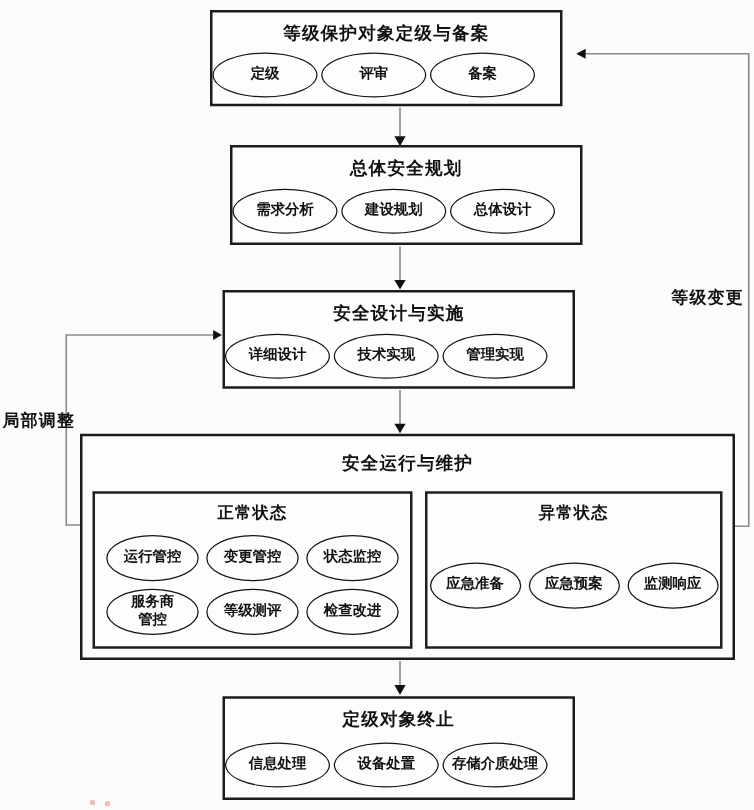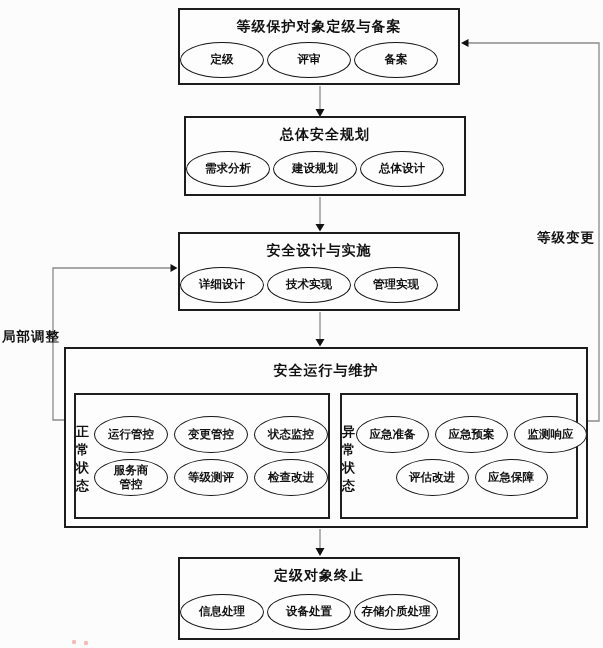--- a/index.html
+++ b/index.html
@@ -39,21 +39,21 @@
   .ellipse span{
     font-size:11.5px;font-weight:bold;text-align:center;
     white-space:pre-line;line-height:1.15;
   }
 
   
   .p4-title{font-size:14px;font-weight:bold;letter-spacing:1px;margin-top:13px;}
   .sub-row{display:flex;gap:10px;margin-top:13px;}
   .subbox{
     border:2px solid #1f1f1f;background:#fdfdfd;box-sizing:border-box;
-    display:flex;align-items:center;
+    display:flex;flex-direction:column;align-items:center;
     height:126px;
   }
   .subbox.left{width:256px;}
   .subbox.right{width:238px;}
   .sub-title{font-size:13px;font-weight:bold;letter-spacing:1px;margin-top:6px;}
   .sub-ellipses{flex:1;display:flex;flex-direction:column;justify-content:center;gap:6px;}
   .sub-line{display:flex;justify-content:center;gap:6px;}
   .subbox .ellipse{width:74px;height:37px;}
   .subbox.right .ellipse{width:73px;}
 
@@ -89,21 +89,21 @@
       <polygon points="468.5,39 468.5,47 461,43"></polygon>
       <polygon points="170.5,264 170.5,272 177.5,268"></polygon>
     </g>
 
     <g fill="#f2a5a5" opacity="0.75">
       <circle cx="74" cy="642" r="2.2"></circle>
       <circle cx="86" cy="643" r="2.2"></circle>
     </g>
   </svg>
 
-  <div class="phase" style="left:178px;top:8px;width:282px;height:77px">
+  <div class="phase" style="left:168px;top:8px;width:282px;height:77px">
     <div class="phase-title">等级保护对象定级与备案</div>
     <div class="ellipse-row">
       <div class="ellipse">
           <span>定级</span>
         </div>
       <div class="ellipse">
           <span>评审</span>
         </div>
       <div class="ellipse">
           <span>备案</span>
@@ -181,28 +181,20 @@
             <div class="ellipse">
                 <span>应急准备</span>
               </div>
             <div class="ellipse">
                 <span>应急预案</span>
               </div>
             <div class="ellipse">
                 <span>监测响应</span>
               </div>
           </div>
-          <div class="sub-line">
-            <div class="ellipse">
-                <span>评估改进</span>
-              </div>
-            <div class="ellipse">
-                <span>应急保障</span>
-              </div>
-          </div>
         </div>
       </div>
 
     </div>
   </div>
 
   <div class="phase" style="left:178px;top:557px;width:282px;height:83px">
     <div class="phase-title">定级对象终止</div>
     <div class="ellipse-row">
       <div class="ellipse">

